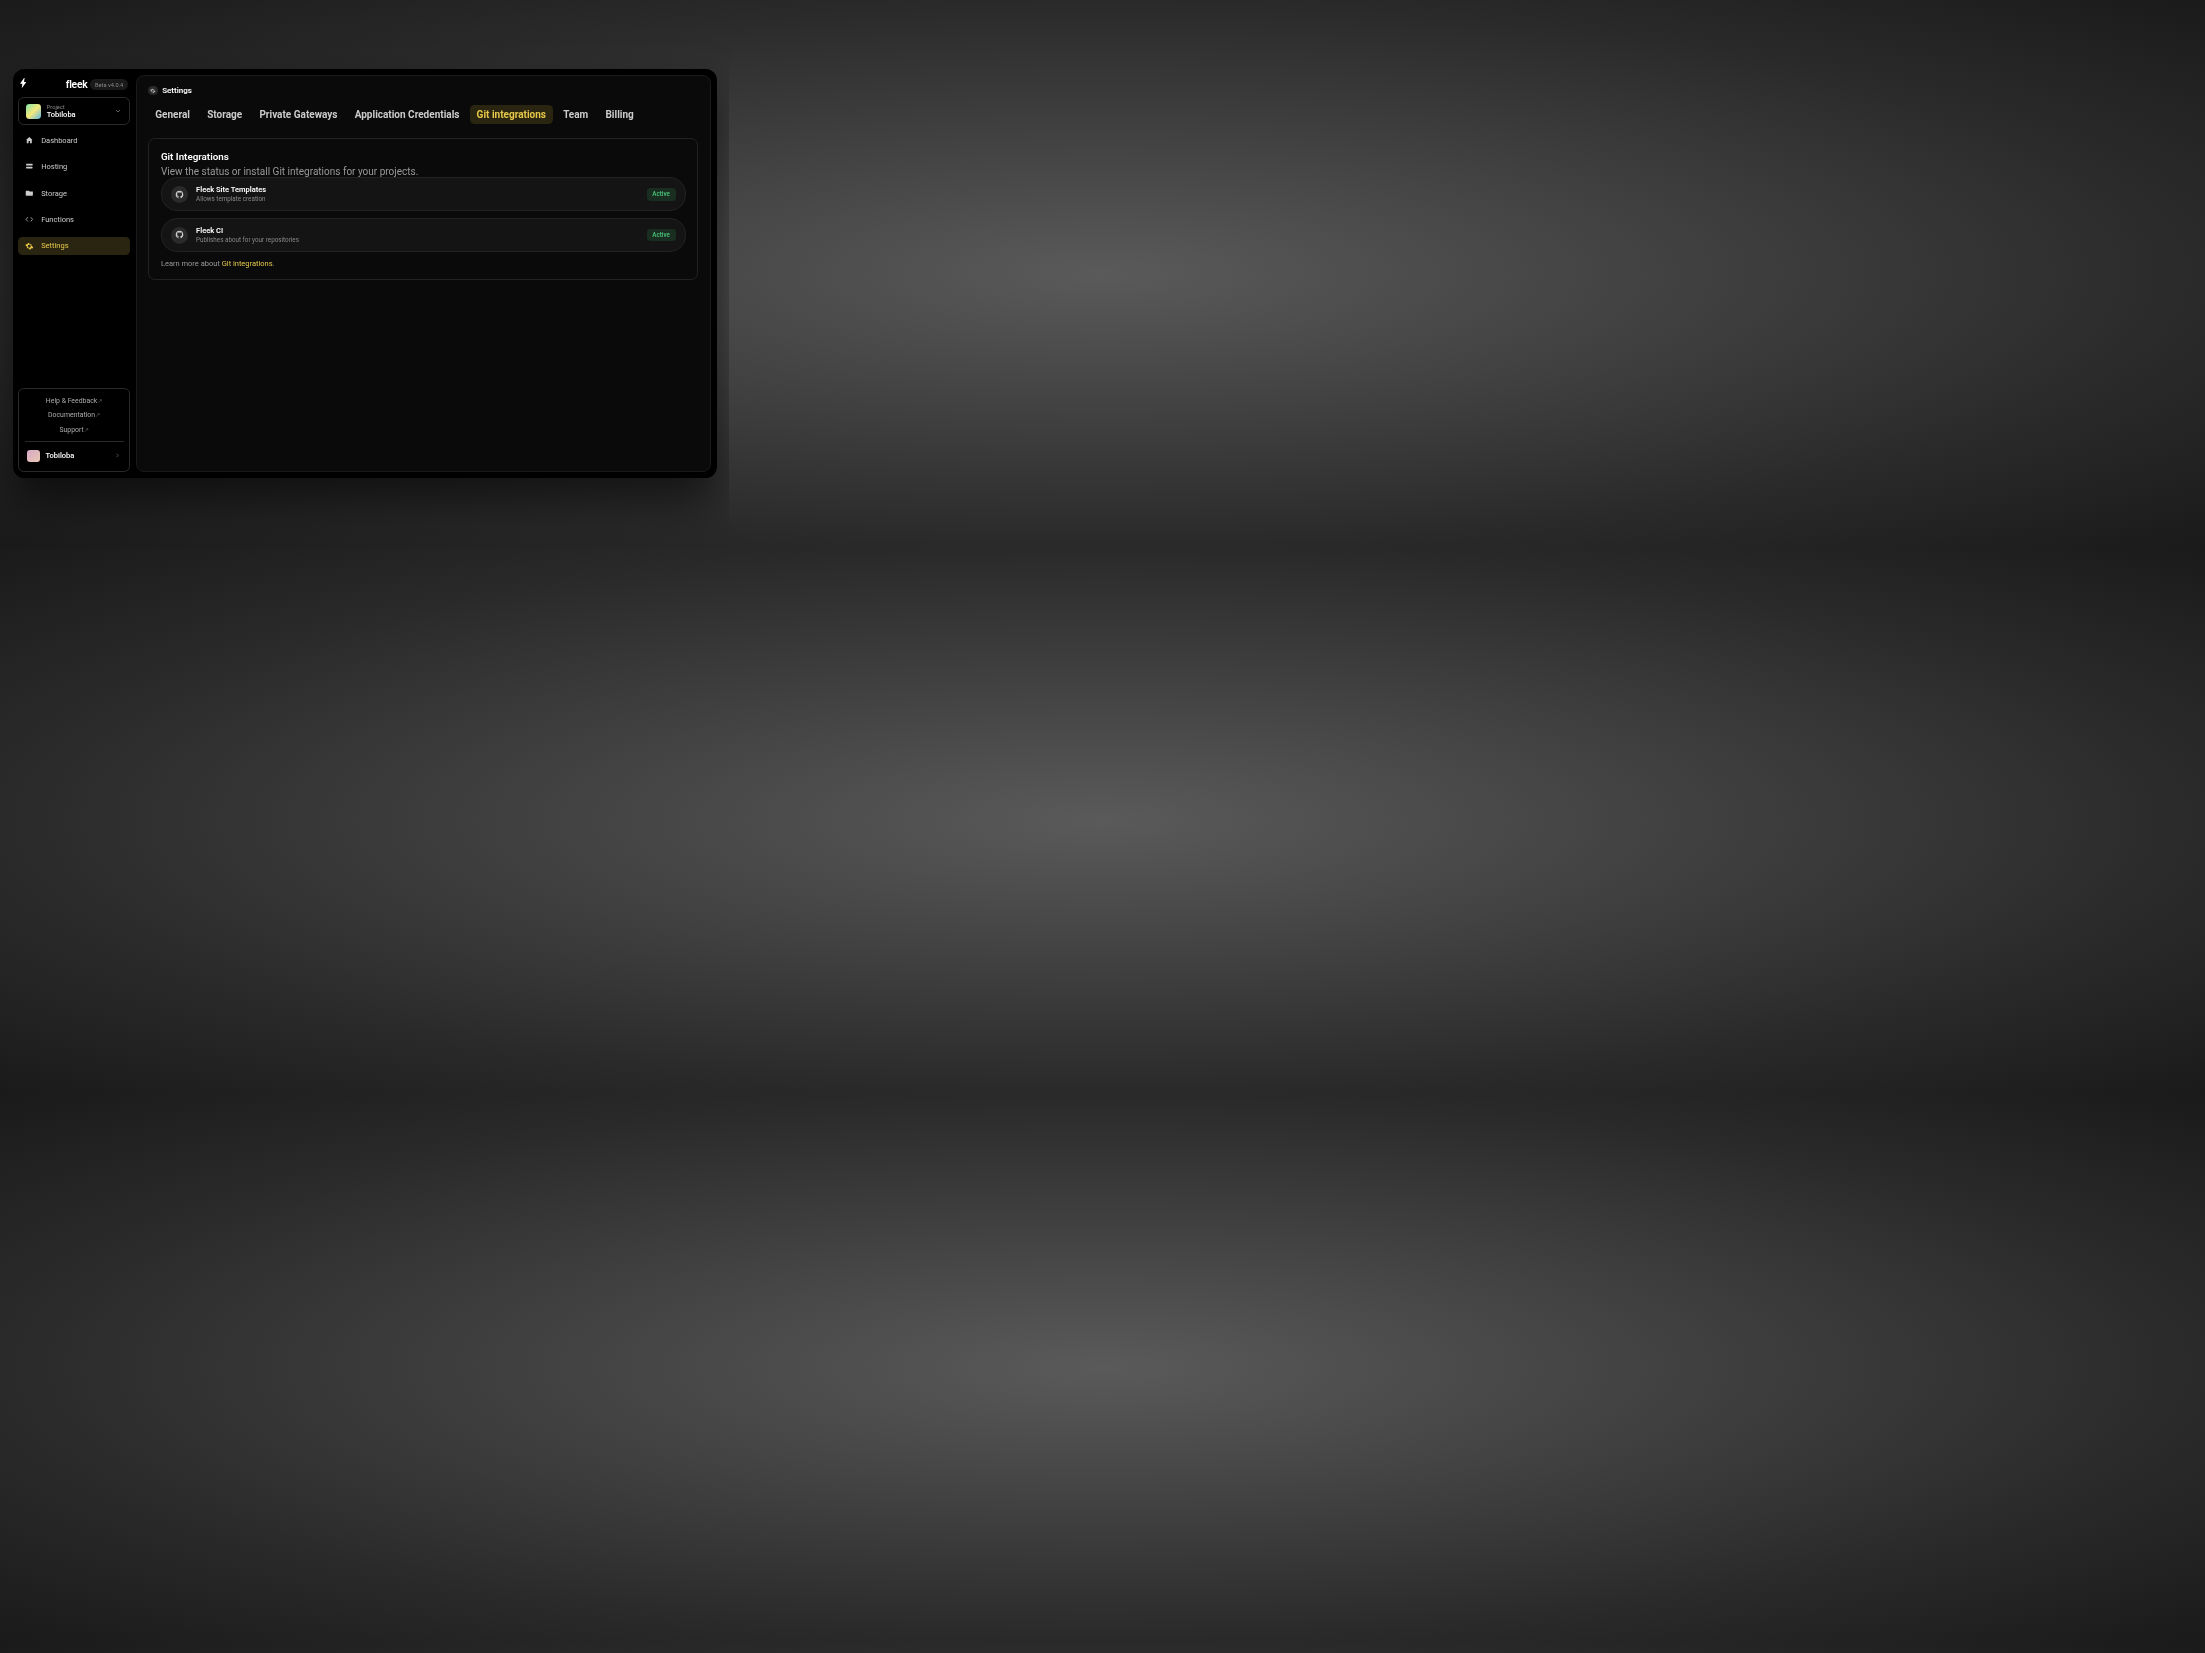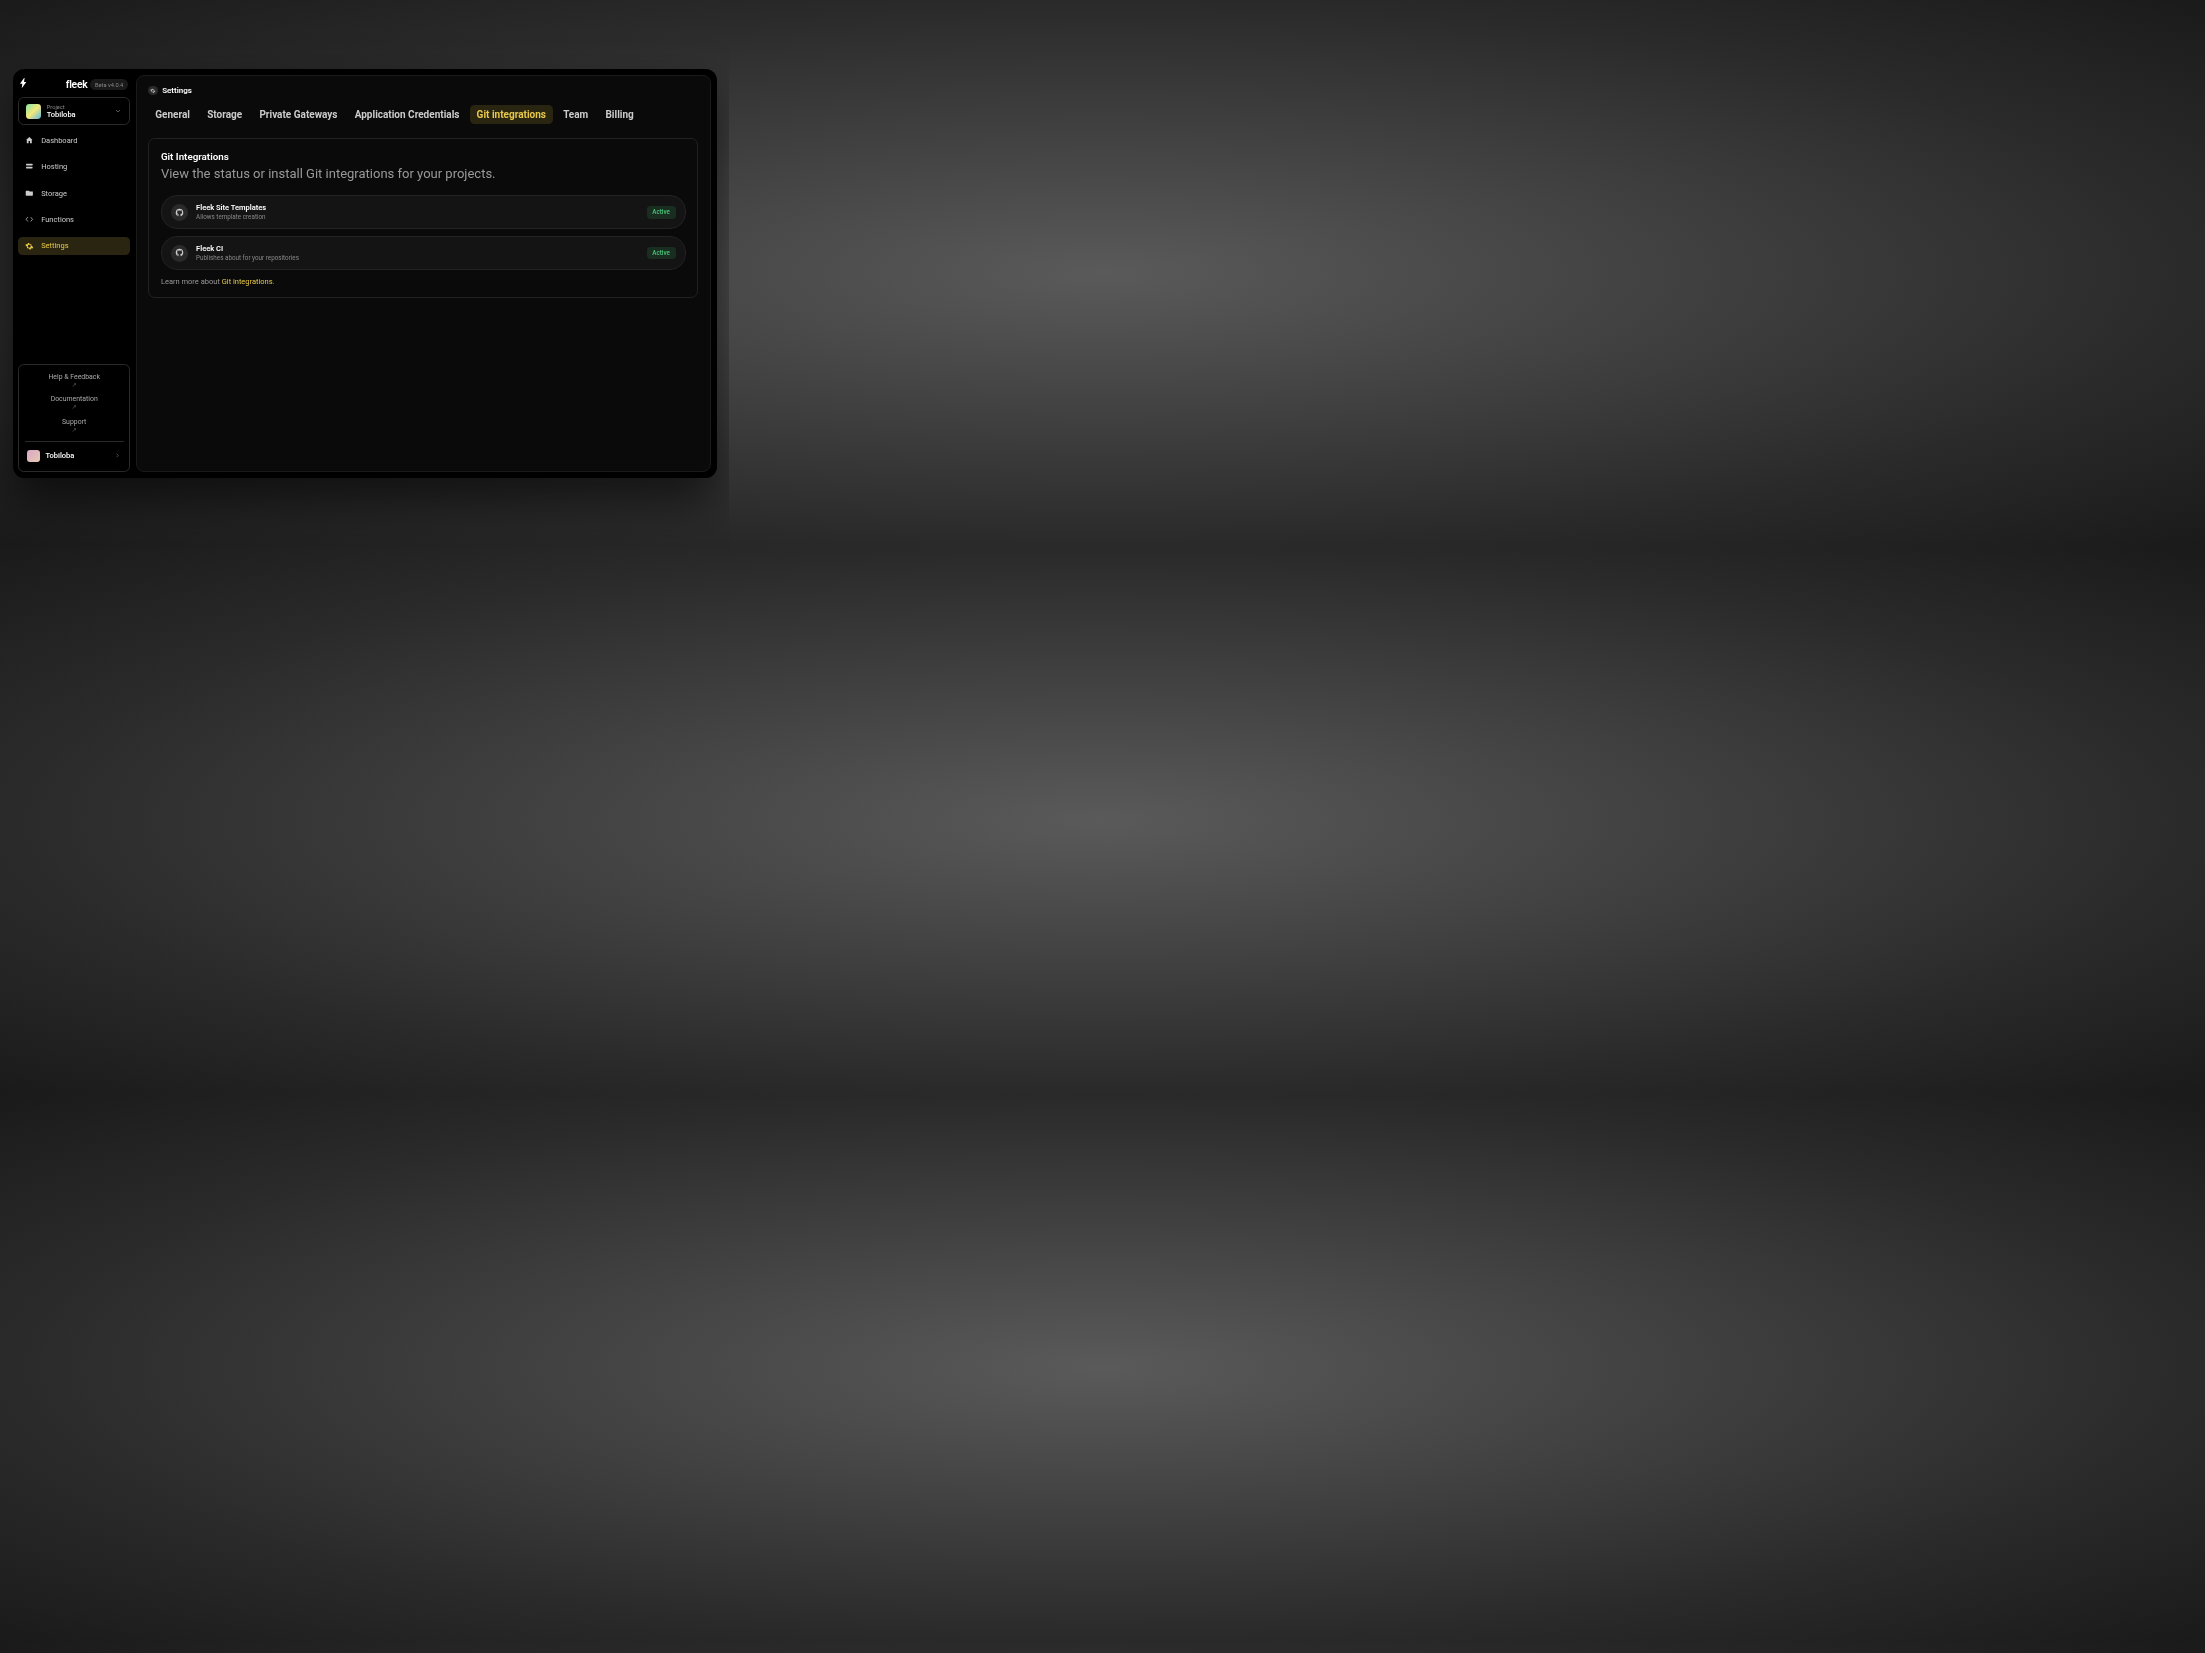--- a/index.html
+++ b/index.html
@@ -150,26 +150,25 @@
 
 .sidebar-bottom {
   border: 0.6px solid #2a2a2a;
   border-radius: 5.7px;
   padding: 4.6px 0;
 }
 
 .footer-link {
   display: flex;
   align-items: center;
-  justify-content: space-between;
+  justify-content: center;
   padding: 3.4px 8px;
   color: #aaa;
   font-size: 6.9px;
   cursor: pointer;
-  flex-direction: column;
 }
 
 .footer-link .arrow-icon {
   color: #555;
   font-size: 6.3px;
 }
 
 .footer-divider {
   height: 0.6px;
   background: #2a2a2a;
@@ -257,22 +256,22 @@
 
 .card-title {
   color: #fff;
   font-size: 9.8px;
   font-weight: 600;
   margin-bottom: 4.6px;
 }
 
 .card-subtitle {
   color: #999;
-  font-size: 13px;
-  margin-bottom: 14px;
+  font-size: 10px;
+  margin-bottom: 0;
 }
 
 .integration-item {
   background: #141414;
   border: 0.6px solid #222;
   border-radius: 16px;
   padding: 6.9px 9.2px;
   display: flex;
   align-items: center;
   gap: 8px;

